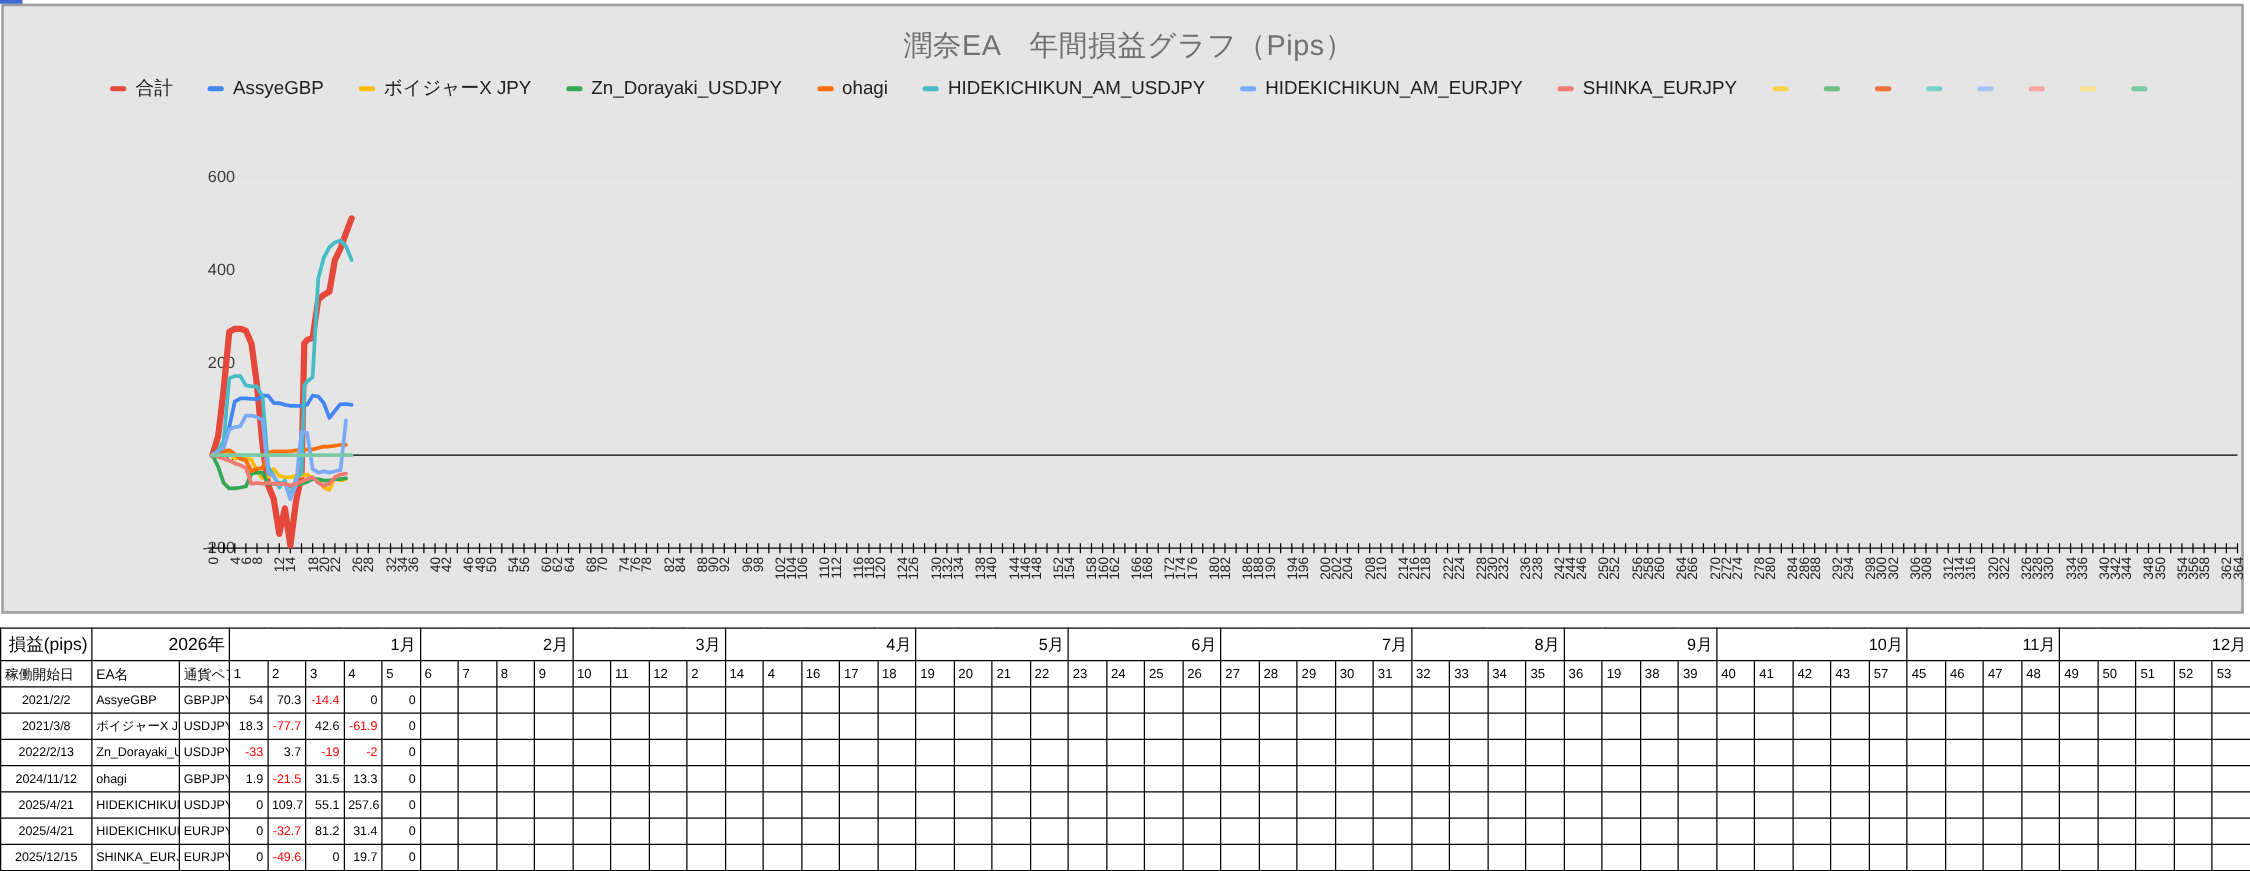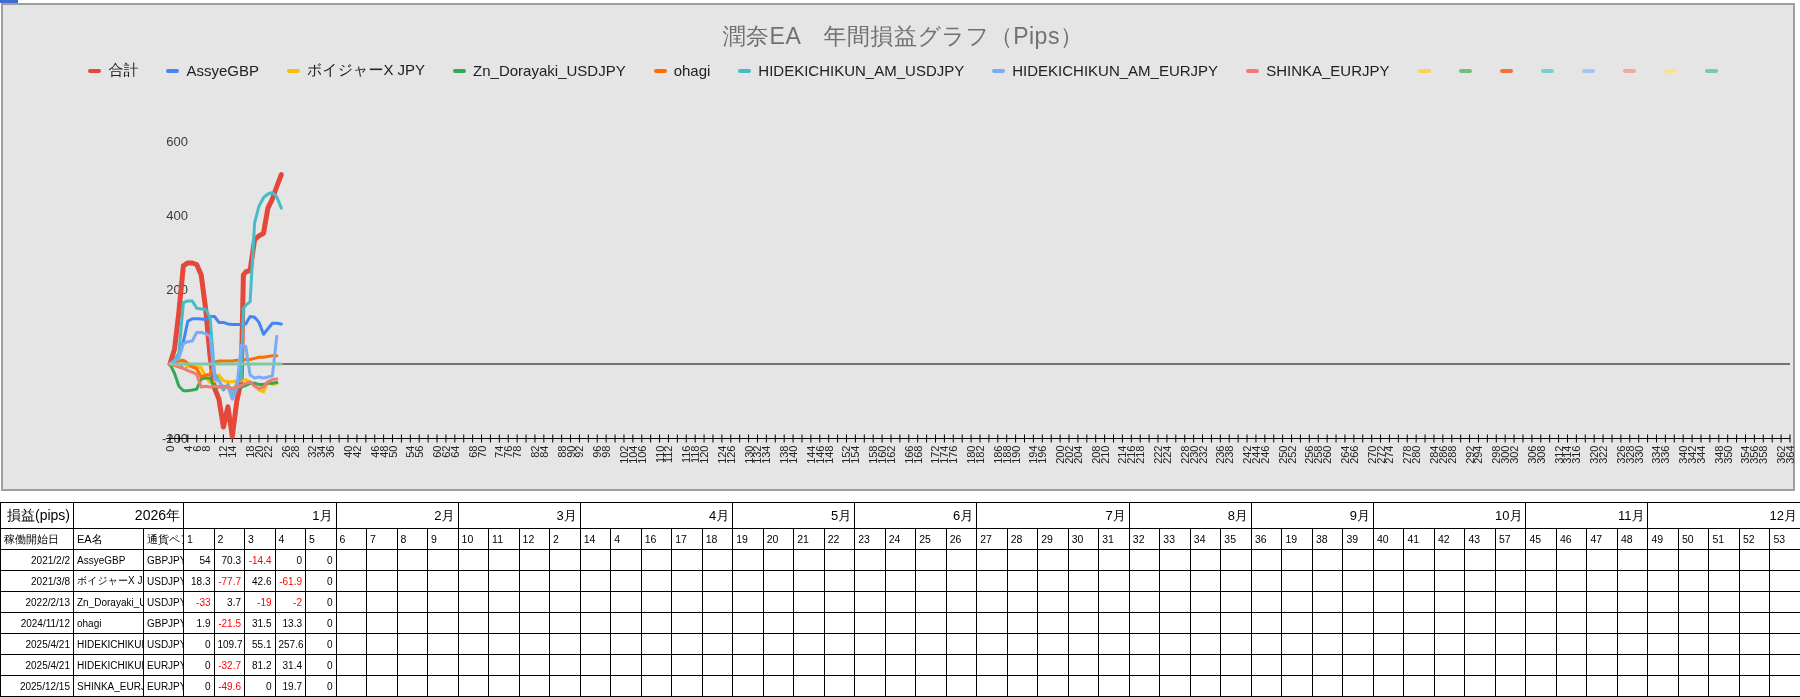--- a/index.html
+++ b/index.html
@@ -19,21 +19,21 @@
   
   .pl-table{position:absolute;left:0;top:502px;border-collapse:collapse;table-layout:fixed;
             width:1799px;background:#fff;}
   .pl-table td,.pl-table th{border:1px solid #000;padding:0 3px;overflow:hidden;
             white-space:nowrap;box-sizing:border-box;font-weight:normal;}
   .h1{height:26px;font-size:14px;font-weight:bold;text-align:right;padding-left:30px;}
   .h1 .month{font-size:13px;}
   .h2{height:21px;font-size:11px;font-weight:bold;text-align:left;}
   .h2 .wk{font-size:10.5px;}
   .dr{height:21px;font-size:10px;}
-  .dr .date{text-align:right;}
+  .dr .date{text-align:center;}
   .dr .ea{text-align:left;}
   .dr .pair{text-align:left;}
   .dr .val{text-align:right;}
   .neg{color:#ff0000;}
 </style>
 </head>
 <body>
 
 <div class="stage">
 

